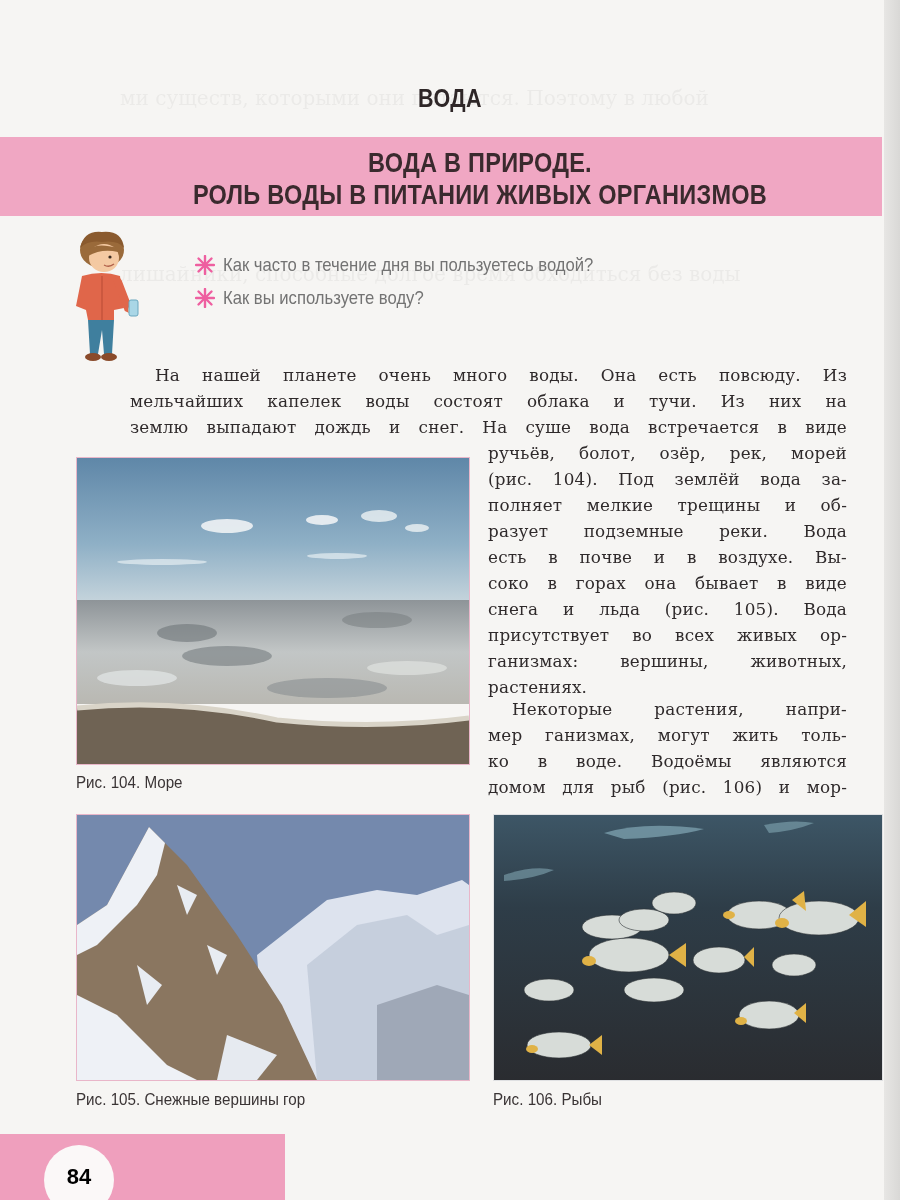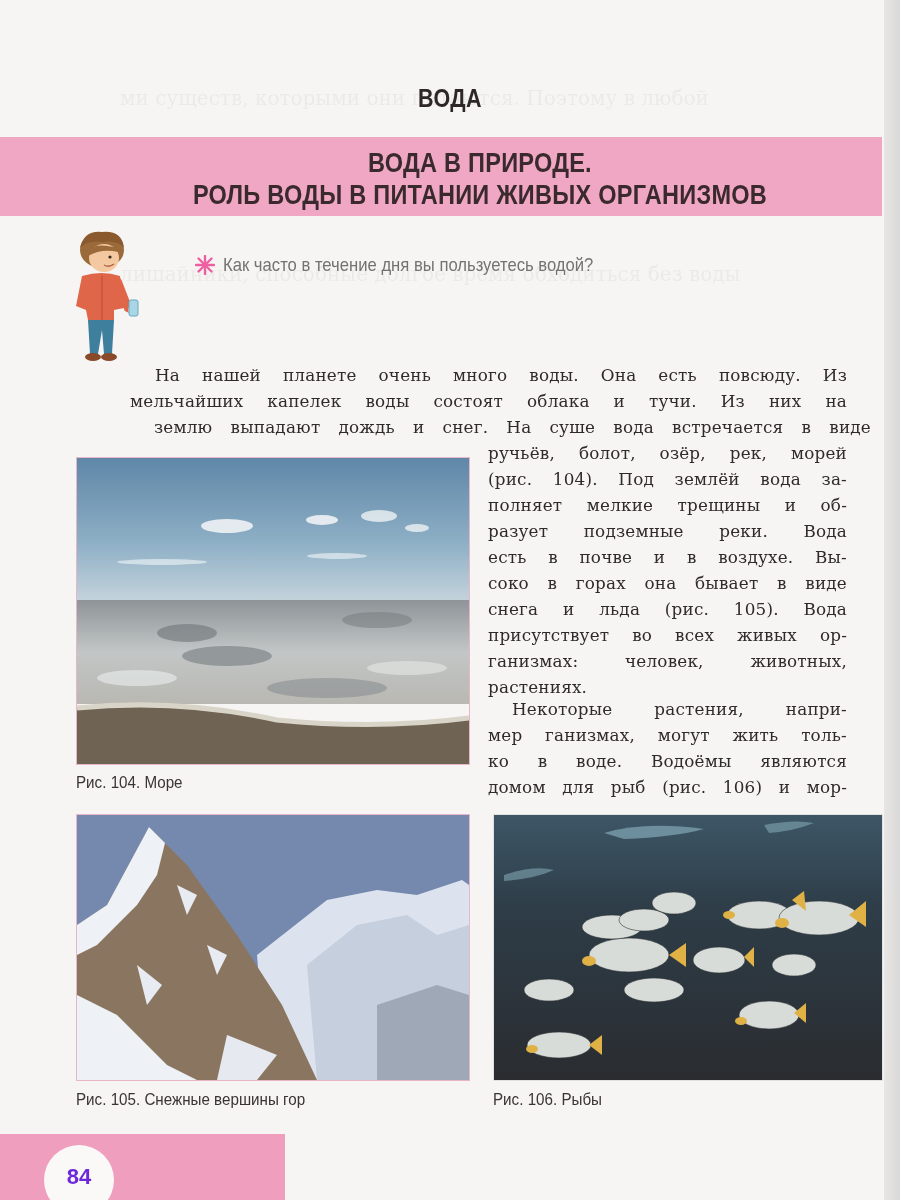--- a/index.html
+++ b/index.html
@@ -64,21 +64,21 @@
   .footer-box {
     position:absolute; left:0; top:1134px; width:285px; height:66px;
     background:#ef9fbd;
   }
   .page-circle {
     position:absolute; left:44px; top:1145px; width:70px; height:70px;
     border-radius:50%; background:#fbf8f8;
   }
   .page-num {
     position:absolute; left:44px; top:1164px; width:70px; text-align:center;
-    font-weight:700; font-size:22px; color:#6d28d9;
+    font-weight:700; font-size:22px; color:#000000;
   }
   .faint {
     position:absolute; color:rgba(60,60,60,0.06); font-family:"DejaVu Serif", serif;
     font-size:20px; white-space:nowrap;
   }
 </style>
 </head>
 <body>
 
 <div class="page-bg"></div>
@@ -122,36 +122,47 @@
     <svg class="star" viewBox="0 0 20 20">
       <g stroke="#ee5fa0" stroke-width="2.4" stroke-linecap="round">
         <line x1="10" y1="1" x2="10" y2="19"></line>
           <line x1="1" y1="10" x2="19" y2="10"></line>
         <line x1="3.5" y1="3.5" x2="16.5" y2="16.5"></line>
           <line x1="16.5" y1="3.5" x2="3.5" y2="16.5"></line>
       </g>
     </svg>
     <span class="text">Как часто в течение дня вы пользуетесь водой?</span>
   </div>
+  <div class="q">
+    <svg class="star" viewBox="0 0 20 20">
+      <g stroke="#ee5fa0" stroke-width="2.4" stroke-linecap="round">
+        <line x1="10" y1="1" x2="10" y2="19"></line>
+          <line x1="1" y1="10" x2="19" y2="10"></line>
+        <line x1="3.5" y1="3.5" x2="16.5" y2="16.5"></line>
+          <line x1="16.5" y1="3.5" x2="3.5" y2="16.5"></line>
+      </g>
+    </svg>
+    <span class="text">Как вы используете воду?</span>
+  </div>
 </div>
 
 <div class="serif">
   <div class="p-line justify" style="left:155px;top:362px;width:692px;">На нашей планете очень много воды. Она есть повсюду. Из</div>
   <div class="p-line justify" style="left:130px;top:388px;width:717px;">мельчайших капелек воды состоят облака и тучи. Из них на</div>
-  <div class="p-line justify" style="left:130px;top:414px;width:717px;margin-left:24px;">землю выпадают дождь и снег. На суше вода встречается в виде</div>
+  <div class="p-line justify" style="left:130px;top:414px;width:717px;">землю выпадают дождь и снег. На суше вода встречается в виде</div>
 
   <div class="p-line justify" style="left:488px;top:440px;width:359px;">ручьёв, болот, озёр, рек, морей</div>
   <div class="p-line justify" style="left:488px;top:466px;width:359px;">(рис. 104). Под землёй вода за-</div>
   <div class="p-line justify" style="left:488px;top:492px;width:359px;">полняет мелкие трещины и об-</div>
   <div class="p-line justify" style="left:488px;top:518px;width:359px;">разует подземные реки. Вода</div>
   <div class="p-line justify" style="left:488px;top:544px;width:359px;">есть в почве и в воздухе. Вы-</div>
   <div class="p-line justify" style="left:488px;top:570px;width:359px;">соко в горах она бывает в виде</div>
   <div class="p-line justify" style="left:488px;top:596px;width:359px;">снега и льда (рис. 105). Вода</div>
   <div class="p-line justify" style="left:488px;top:622px;width:359px;">присутствует во всех живых ор-</div>
-  <div class="p-line justify" style="left:488px;top:648px;width:359px;">ганизмах: человек, животных,</div>
+  <div class="p-line justify" style="left:488px;top:648px;width:359px;">ганизмах: вершины, животных,</div>
   <div class="p-line" style="left:488px;top:674px;">растениях.</div>
 </div>
 
 <div class="serif">
   <div class="p-line justify" style="left:512px;top:696px;width:335px;">Некоторые растения, напри-</div>
   <div class="p-line justify" style="left:488px;top:722px;width:359px;">мер ганизмах, могут жить толь-</div>
   <div class="p-line justify" style="left:488px;top:748px;width:359px;">ко в воде. Водоёмы являются</div>
   <div class="p-line justify" style="left:488px;top:774px;width:359px;">домом для рыб (рис. 106) и мор-</div>
 </div>
 

